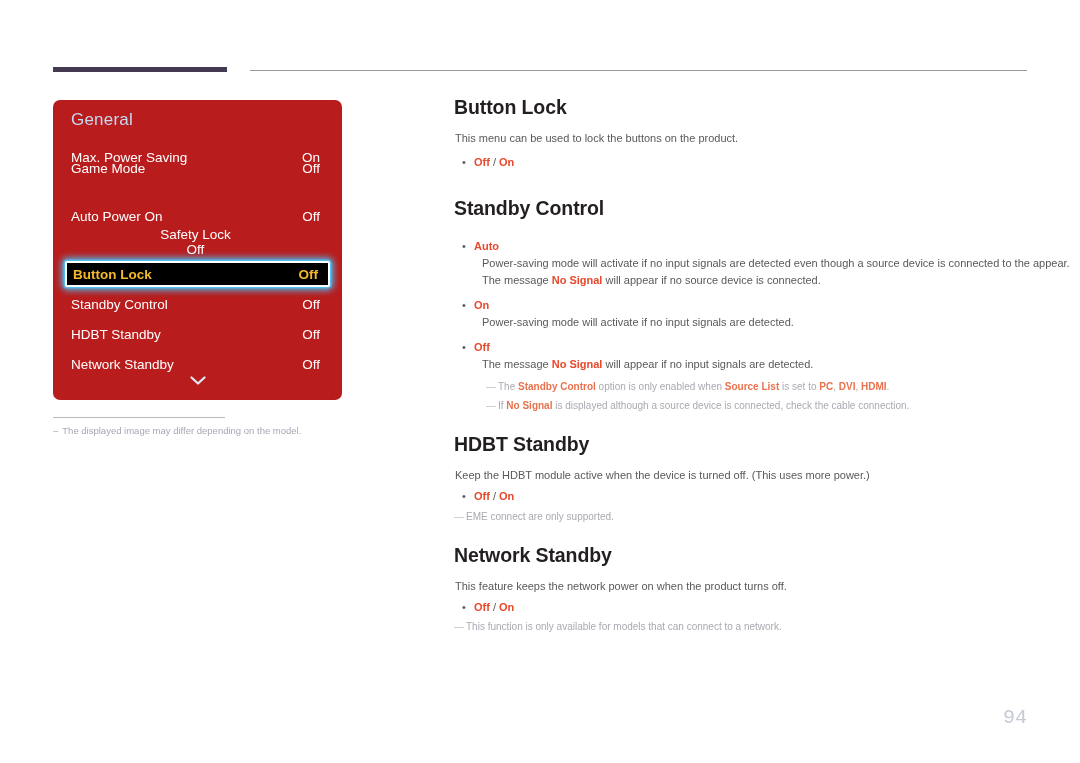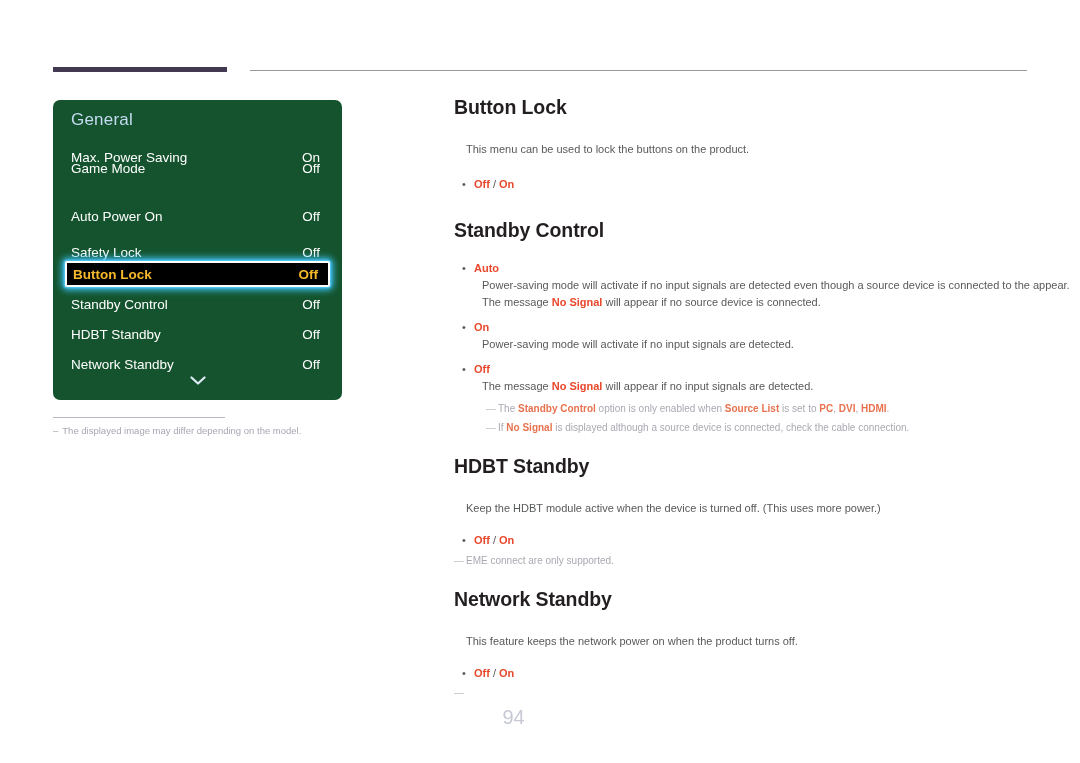--- a/index.html
+++ b/index.html
@@ -33,21 +33,21 @@
     left: 250px; top: 70px;
     width: 777px; height: 1px;
     background: #9a9a9a;
   }
 
   
   #osd-panel {
     position: absolute;
     left: 53px; top: 100px;
     width: 289px; height: 300px;
-    background: #14532d;
+    background: #b91c1c;
     border-radius: 7px;
     box-sizing: border-box;
   }
   #osd-title {
     position: absolute;
     left: 18px; top: 10px;
     font-size: 17px;
     color: #c5dbf1;
     letter-spacing: .2px;
   }
@@ -118,21 +118,21 @@
     margin: 0;
     font-size: 19.5px;
     font-weight: bold;
     color: #231f20;
     letter-spacing: -.1px;
   }
   .para {
     font-size: 11px;
     color: #58595b;
     line-height: 1.55;
-    margin: 12px;
+    margin: 1px;
     white-space: nowrap;
   }
   .bullet-line {
     display: flex;
     font-size: 11px;
     line-height: 1.55;
     color: #58595b;
     white-space: nowrap;
   }
   .bullet-dot {
@@ -179,23 +179,24 @@
   .sp-8 { height: 8px; }
   .sp-10 { height: 10px; }
   .sp-20 { height: 20px; }
   .sp-26 { height: 26px; }
 
   
   #page-number {
     position: absolute;
     left: 0; top: 706px;
     width: 1027px;
-    text-align: center;
+    text-align: right;
     font-size: 20px;
     color: #c7c9d4;
+    font-family: Liberation Mono, monospace;
   }
 </style>
 </head>
 <body>
 
 <div id="header-rules">
   <div class="rule-thick"></div>
   <div class="rule-thin"></div>
 </div>
 
@@ -210,21 +211,21 @@
   <div class="osd-row" style="top:56px;">
     <span class="osd-label">Game Mode</span>
     <span class="osd-value">Off</span>
   </div>
 
   <div class="osd-row" style="top:104px;">
     <span class="osd-label">Auto Power On</span>
     <span class="osd-value">Off</span>
   </div>
 
-  <div class="osd-row" style="top:140px;">
+  <div class="osd-row" style="top:127px;flex-direction:column;">
     <span class="osd-label">Safety Lock</span>
     <span class="osd-value">Off</span>
   </div>
 
   <div class="osd-row selected" style="top:161px;">
     <span class="osd-label">Button Lock</span>
     <span class="osd-value">Off</span>
   </div>
 
   <div class="osd-row" style="top:192px;">
@@ -331,17 +332,18 @@
   <div class="sp-10"></div>
   <p class="para">This feature keeps the network power on when the product turns off.</p>
   <div class="sp-3"></div>
   <div class="bullet-line">
     <span class="bullet-dot">•</span>
     <span><span class="opt">Off</span><span class="opt-sep"> / </span><span class="opt">On</span></span>
   </div>
   <div class="sp-3"></div>
   <div class="note">
     <span class="dash">—</span>
+    <span>This function is only available for models that can connect to a network.</span>
   </div>
 
 </div>
 
 <div id="page-number">94</div>
 
 </body></html>

